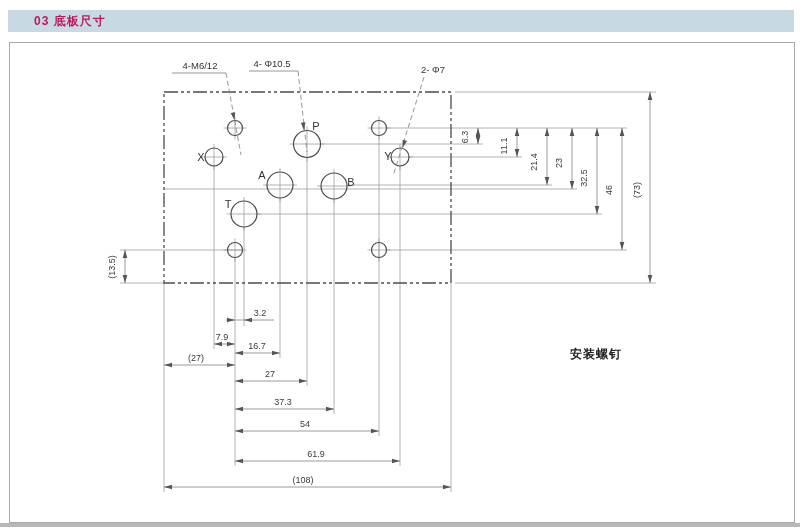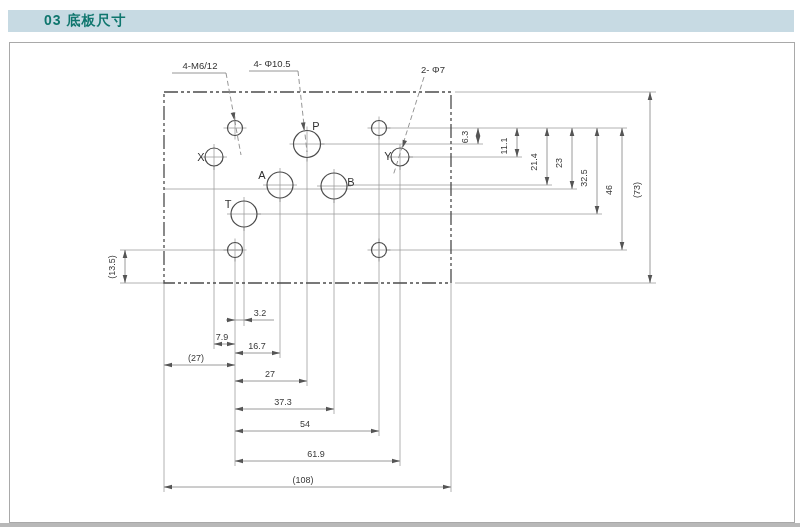--- a/index.html
+++ b/index.html
@@ -1,20 +1,20 @@
 <!DOCTYPE html>
 <html><head>
 <meta charset="utf-8">
 <style>
   html,body{margin:0;padding:0;background:#ffffff;width:800px;height:532px;overflow:hidden;
             font-family:"Liberation Sans", sans-serif;}
   .page{position:relative;width:800px;height:532px;background:#fff;}
   .title-bar{position:absolute;left:8px;top:10px;width:786px;height:22px;background:#c7dae3;
              display:flex;align-items:center;}
-  .title-bar span{font-size:14px;font-weight:bold;color:#0f766e;margin-left:36px;letter-spacing:1px;}
+  .title-bar span{font-size:12px;font-weight:bold;color:#be185d;margin-left:26px;letter-spacing:1px;}
   .panel{position:absolute;left:9px;top:42px;width:784px;height:479px;background:#fff;
          border:1px solid #a9a9a9;}
   .footer-bar{position:absolute;left:0;top:523px;width:800px;height:4px;background:#b8b8b8;}
   svg#drawing{position:absolute;left:0;top:0;}
   .ext{stroke:#a0a0a0;stroke-width:0.8;fill:none;}
   .tick{stroke:#9f9f9f;stroke-width:0.8;fill:none;}
   .dimline{stroke:#8e8e8e;stroke-width:0.9;fill:none;}
   .arr{fill:#555;stroke:none;}
   .plate{stroke:#4c4c4c;stroke-width:1.3;fill:none;stroke-dasharray:14 3 3 3 3 3;}
   .hole{stroke:#4c4c4c;stroke-width:1.2;fill:none;}
@@ -176,16 +176,17 @@
       <line x1="249" y1="71" x2="298" y2="71" class="ul"></line>
       <line x1="298" y1="71" x2="307" y2="152" class="leader"></line>
       <path d="M0,0 L-8,2.3 L-8,-2.3 Z" class="arr" transform="translate(304,130.5) rotate(84)"></path>
       <text x="272" y="67" class="calltxt" text-anchor="middle">4- Φ10.5</text>
       <line x1="424" y1="77" x2="393" y2="176" class="leader"></line>
       <path d="M0,0 L-8,2.3 L-8,-2.3 Z" class="arr" transform="translate(402.5,148) rotate(107)"></path>
       <text x="433" y="73" class="calltxt" text-anchor="middle">2- Φ7</text>
     </svg>
 
   <div class="screw">
+    <div class="screw-title">安装螺钉</div>
   </div>
 
   <div class="footer-bar"></div>
 </div>
 
 </body></html>

